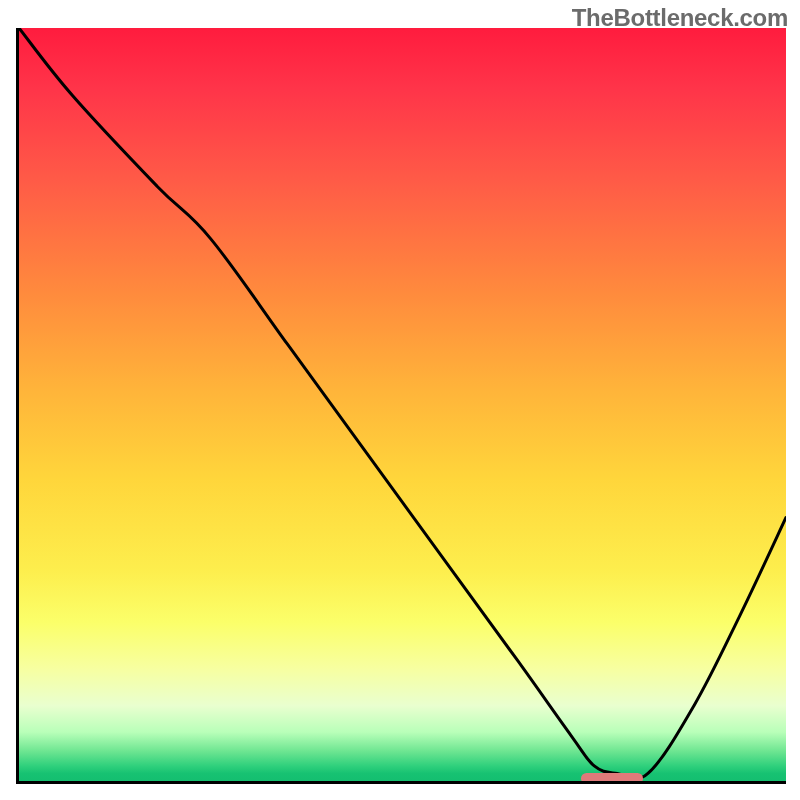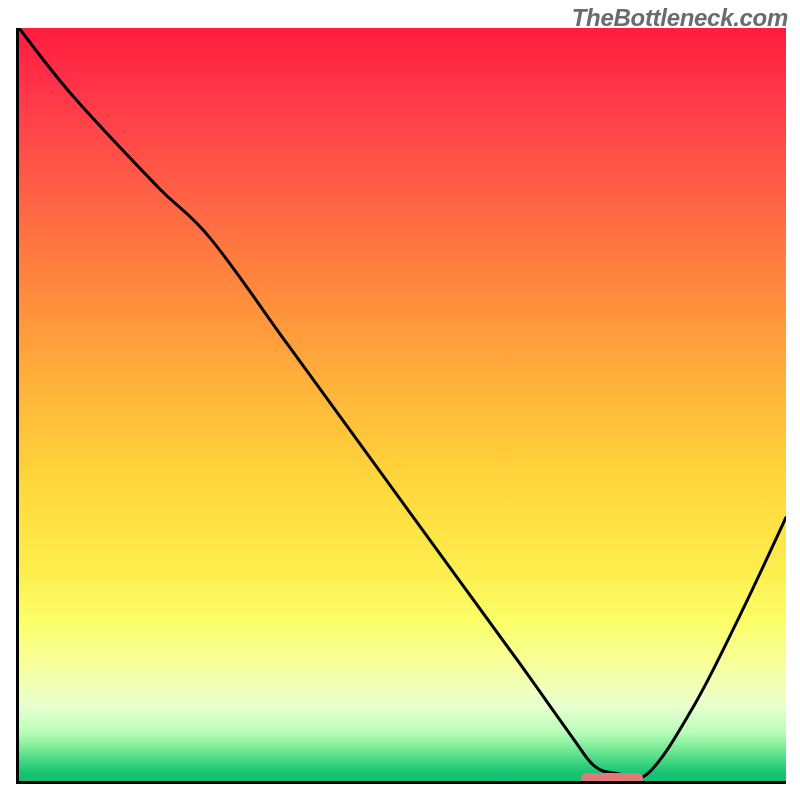--- a/index.html
+++ b/index.html
@@ -7,21 +7,20 @@
     padding: 0;
     width: 800px;
     height: 800px;
     background: #ffffff;
     overflow: hidden;
   }
   .container {
     position: relative;
     width: 800px;
     height: 636px;
-    font-style: italic;
   }
   .watermark {
     position: absolute;
     top: 4px;
     right: 12px;
     font-family: Arial, Helvetica, sans-serif;
     font-size: 24px;
     font-weight: 600;
     color: #6b6b6b;
     letter-spacing: -0.3px;

